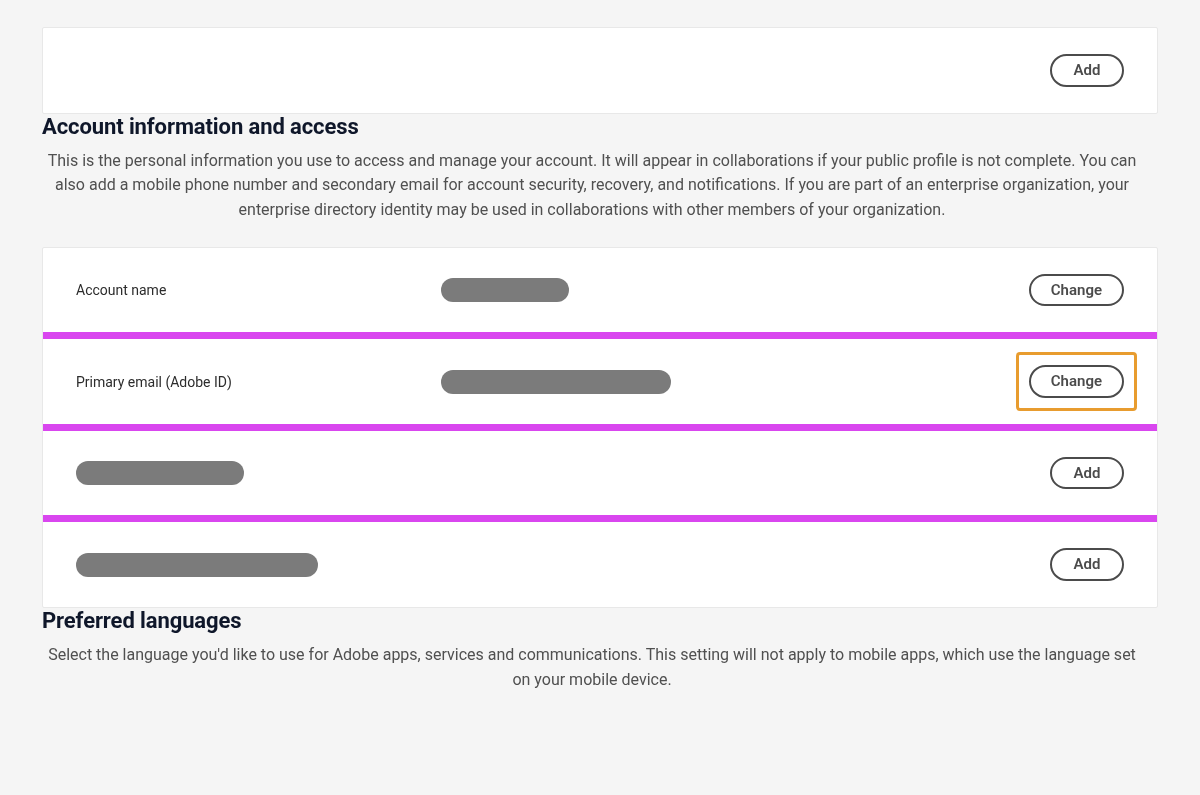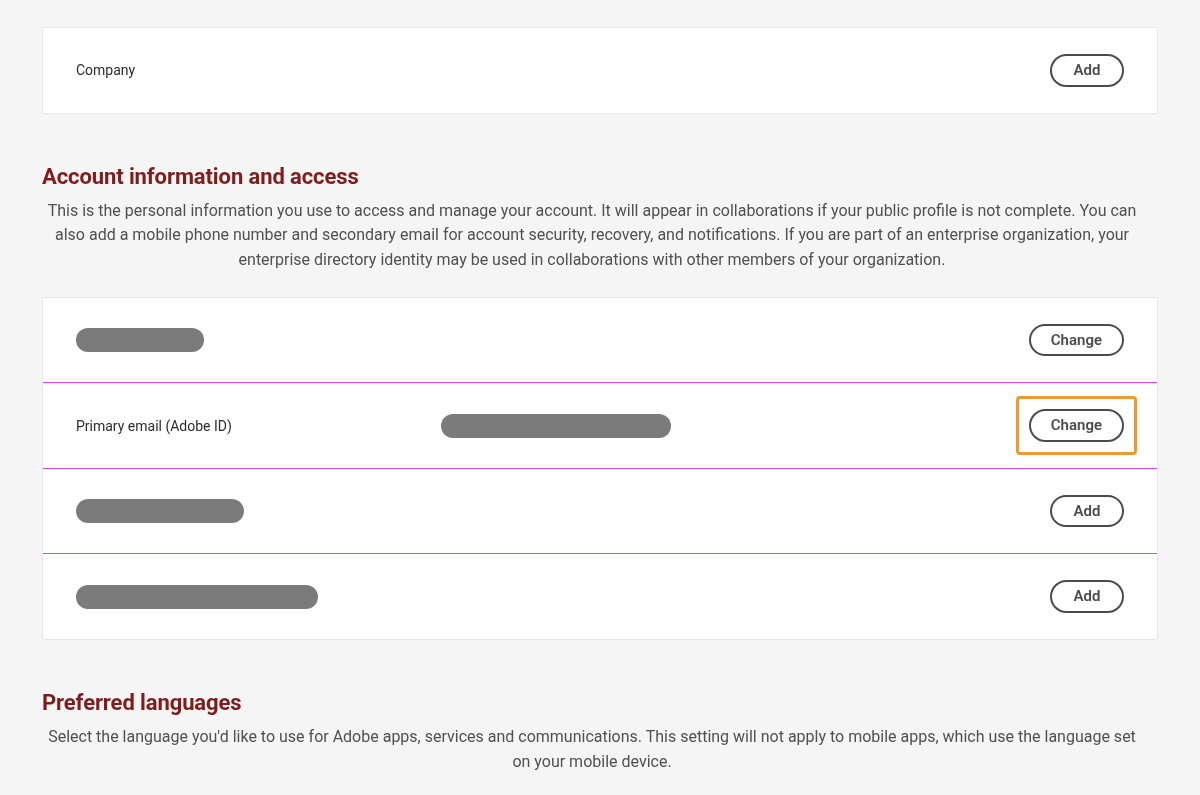--- a/index.html
+++ b/index.html
@@ -19,21 +19,21 @@
     border: 1px solid #e8e8e8;
     border-radius: 2px;
   }
   .row {
     display: flex;
     align-items: center;
     padding: 26px 33px;
     min-height: 84px;
   }
   .row + .row {
-    border-top: 1px solid #d946ef;
+    border-top: 7px solid #d946ef;
   }
   .row-label {
     flex: 0 0 365px;
     font-size: 14px;
     color: #2c2c2c;
     font-weight: 400;
   }
   .row-value {
     flex: 1 1 auto;
     display: flex;
@@ -65,22 +65,21 @@
   }
   .highlight-wrap {
     border: 3px solid #e89c2f;
     border-radius: 4px;
     padding: 10px;
     margin: -13px -13px -13px 0;
   }
   .section-title {
     font-size: 22px;
     font-weight: 700;
-    color: #7f1d1d;
-    margin-top: 50px;
+    color: #0f172a;
     margin-bottom: 10px;
     letter-spacing: -0.1px;
   }
   .section-desc {
     font-size: 16px;
     line-height: 1.55;
     color: #505050;
     margin-bottom: 24px;
     max-width: 1100px;
     text-align: center;
@@ -90,34 +89,34 @@
     margin-top: 27px;
   }
 </style>
 </head>
 <body>
 
 <div class="container">
 
   <div class="card top-card">
     <div class="row">
-      <div class="row-label">Company</div>
       <div class="row-value"></div>
       <div class="row-action">
         <button class="pill-btn">Add</button>
       </div>
     </div>
   </div>
 
   <h2 class="section-title">Account information and access</h2>
   <p class="section-desc">This is the personal information you use to access and manage your account. It will appear in collaborations if your public profile is not complete. You can also add a mobile phone number and secondary email for account security, recovery, and notifications. If you are part of an enterprise organization, your enterprise directory identity may be used in collaborations with other members of your organization.</p>
 
   <div class="card">
 
     <div class="row">
+      <div class="row-label">Account name</div>
       <div class="row-value">
         <div class="placeholder-pill" style="width:128px"></div>
       </div>
       <div class="row-action">
         <button class="pill-btn">Change</button>
       </div>
     </div>
 
     <div class="row">
       <div class="row-label">Primary email (Adobe ID)</div>

